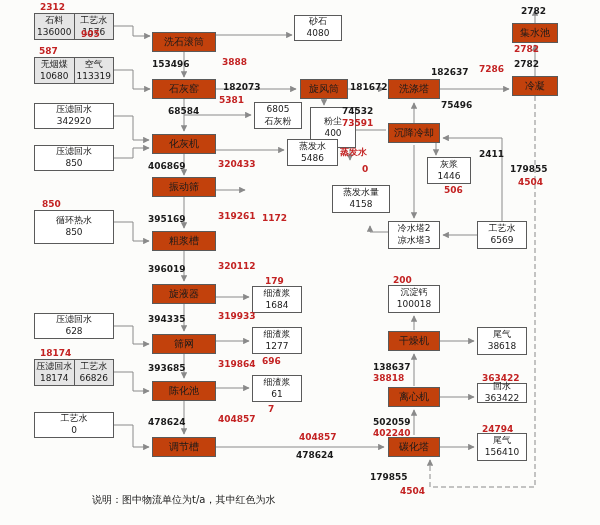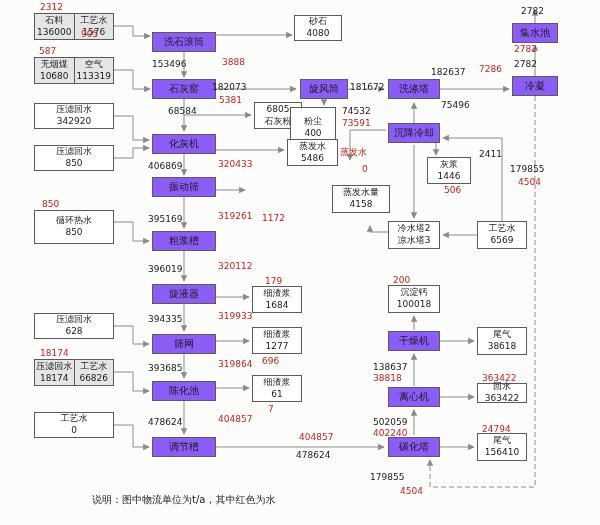--- a/index.html
+++ b/index.html
@@ -1,32 +1,32 @@
 <!DOCTYPE html>
 <html><head>
 <meta charset="utf-8">
 <style>
   html,body{margin:0;padding:0;background:#e8e8e8;}
   .canvas{position:relative;width:600px;height:525px;background:#fcfcfa;
           font-family:"DejaVu Sans","Liberation Sans",sans-serif;overflow:hidden;}
   svg.wires{position:absolute;left:0;top:0;width:600px;height:525px;pointer-events:none;}
   .w{stroke:#8a8a8a;stroke-width:1;fill:none;}
   .dash{stroke-dasharray:5 3;}
-  .unit{position:absolute;border:1px solid #5a5a5a;background:#8b5cf6;box-sizing:border-box;
+  .unit{position:absolute;border:1px solid #5a5a5a;background:#c2410c;box-sizing:border-box;
         display:flex;align-items:center;justify-content:center;
         font-size:10px;color:#1a1a1a;white-space:nowrap;}
   .io{position:absolute;border:1px solid #5a5a5a;background:#fff;box-sizing:border-box;
       display:flex;flex-direction:column;align-items:center;justify-content:center;
       font-size:9px;line-height:1.3;color:#1a1a1a;white-space:nowrap;}
   .dual{position:absolute;border:1px solid #5a5a5a;background:#e5e5e5;box-sizing:border-box;
         display:flex;flex-direction:row;font-size:9px;line-height:1.3;color:#1a1a1a;}
   .col{flex:1;display:flex;flex-direction:column;align-items:center;justify-content:center;
        height:100%;white-space:nowrap;}
   .col + .col{border-left:1px solid #5a5a5a;}
-  .lbl{position:absolute;font-size:9px;color:#1a1a1a;white-space:nowrap;}
+  .lbl{position:absolute;font-size:9px;color:#1a1a1a;white-space:nowrap;font-weight:bold;}
   .red{color:#c32222;}
   .caption{position:absolute;font-size:10px;color:#1a1a1a;white-space:nowrap;}
 </style>
 </head>
 <body>
 
 <div class="canvas">
 
   <svg class="wires">
     <defs>
@@ -134,21 +134,21 @@
       <span>4080</span>
     </div>
   <div class="io" style="left:254px;top:102px;width:48px;height:27px">
       <span>6805</span>
       <span>石灰粉</span>
     </div>
   <div class="io" style="left:34px;top:103px;width:80px;height:26px">
       <span>压滤回水</span>
       <span>342920</span>
     </div>
-  <div class="io" style="left:290px;top:107px;width:46px;height:41px">
+  <div class="io" style="left:310px;top:107px;width:46px;height:41px">
       <span>粉尘</span>
       <span>400</span>
     </div>
   <div class="io" style="left:287px;top:139px;width:51px;height:27px">
       <span>蒸发水</span>
       <span>5486</span>
     </div>
   <div class="io" style="left:34px;top:145px;width:80px;height:26px">
       <span>压滤回水</span>
       <span>850</span>
@@ -204,21 +204,21 @@
   <div class="io" style="left:34px;top:412px;width:80px;height:26px">
       <span>工艺水</span>
       <span>0</span>
     </div>
   <div class="io" style="left:477px;top:433px;width:50px;height:28px">
       <span>尾气</span>
       <span>156410</span>
     </div>
 
   <span class="lbl" style="left:152px;top:59px">153496</span>
-  <span class="lbl" style="left:212px;top:82px">182073</span>
+  <span class="lbl" style="left:223px;top:82px">182073</span>
   <span class="lbl" style="left:350px;top:82px">181672</span>
   <span class="lbl" style="left:431px;top:67px">182637</span>
   <span class="lbl" style="left:521px;top:6px">2782</span>
   <span class="lbl" style="left:514px;top:59px">2782</span>
   <span class="lbl" style="left:168px;top:106px">68584</span>
   <span class="lbl" style="left:342px;top:106px">74532</span>
   <span class="lbl" style="left:441px;top:100px">75496</span>
   <span class="lbl" style="left:479px;top:149px">2411</span>
   <span class="lbl" style="left:510px;top:164px">179855</span>
   <span class="lbl" style="left:148px;top:161px">406869</span>

